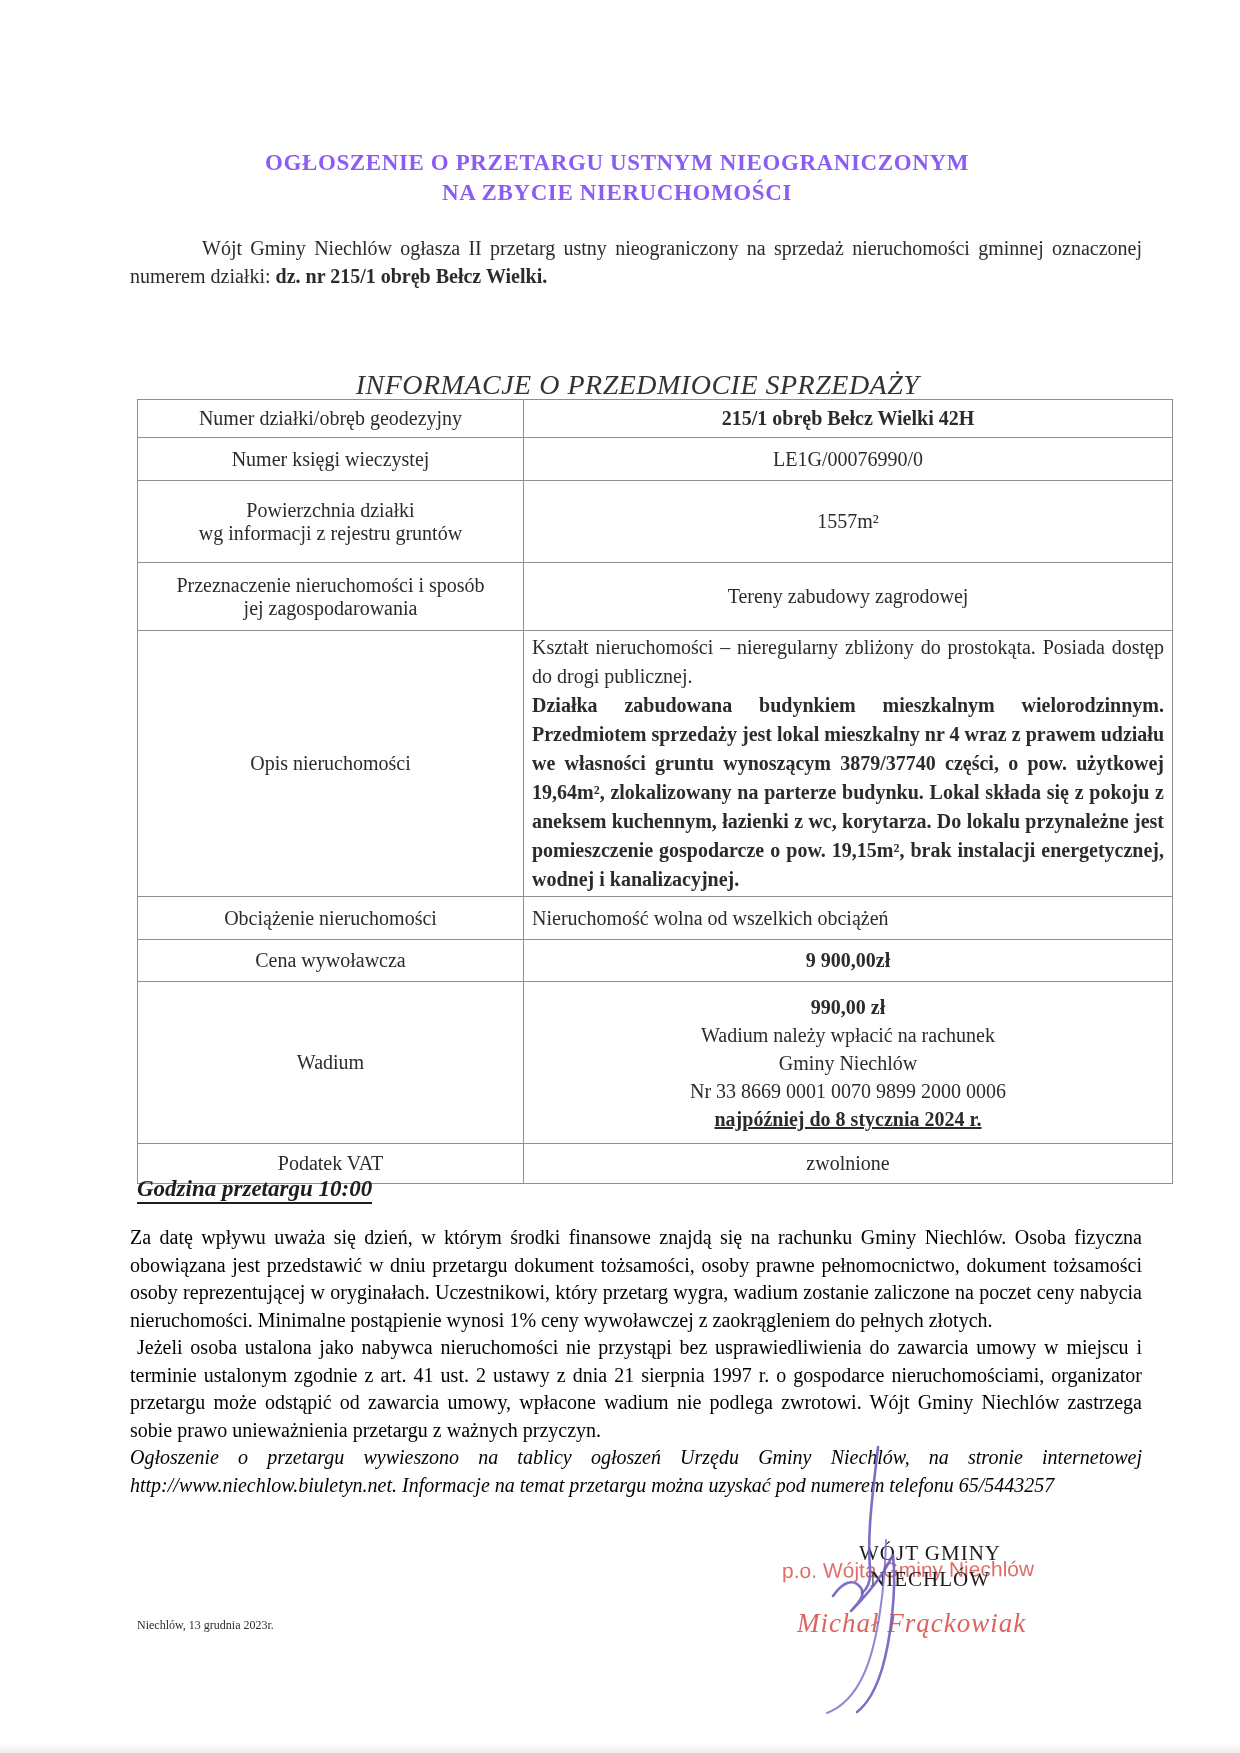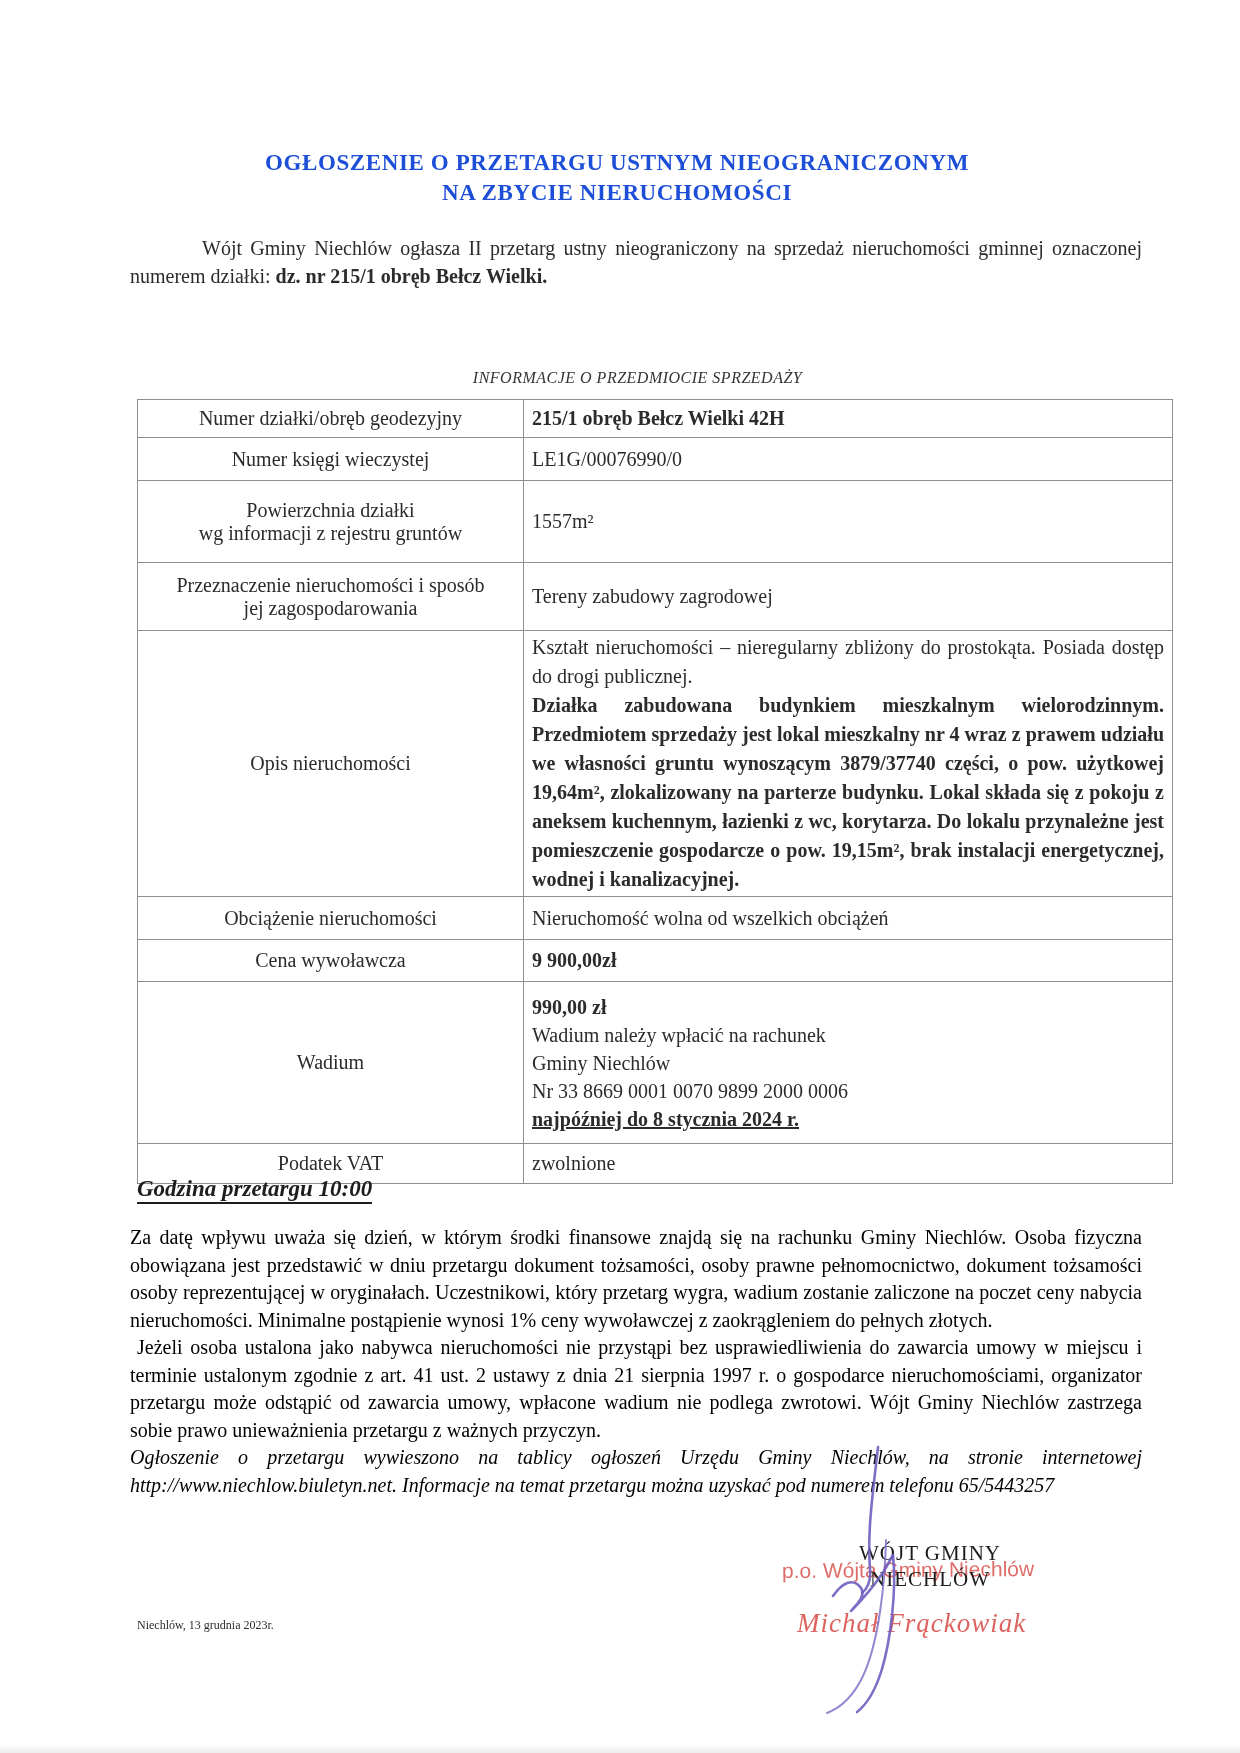--- a/index.html
+++ b/index.html
@@ -7,45 +7,45 @@
     position:relative;
     width:1240px;height:1753px;
     background:#ffffff;
     font-family:"Liberation Serif","DejaVu Serif",serif;
     color:#262626;
     overflow:hidden;
   }
   .doc-title{
     position:absolute;left:110px;top:148px;width:1014px;
     text-align:center;font-weight:bold;font-size:23px;line-height:30px;
-    letter-spacing:0.6px;color:#1d4ed8;
+    letter-spacing:0.6px;color:#8b5cf6;
   }
   .intro{
     position:absolute;left:130px;top:234px;width:1012px;
     font-size:20px;line-height:28px;text-align:justify;color:#2b2b2b;
   }
   .intro p{margin:0;}
   .intro .indent{text-indent:72px;}
   .table-caption{
     position:absolute;left:137px;top:369px;width:1001px;
-    text-align:center;font-style:italic;font-size:16px;color:#333;
+    text-align:center;font-style:italic;font-size:28px;color:#333;
     letter-spacing:0.5px;
   }
   .info-table{
     position:absolute;left:137px;top:399px;width:1001px;
     border-collapse:collapse;table-layout:fixed;
     font-size:20px;color:#2b2b2b;
   }
   .info-table td{
     border:1px solid #8f8f8f;
     vertical-align:middle;
     padding:2px 8px;
   }
   .col-label{width:369px;text-align:center;}
-  .col-value{width:632px;text-align:left;}
+  .col-value{width:632px;text-align:center;}
   .val-bold{font-weight:bold;}
   .cell-desc{
     text-align:justify;vertical-align:top;line-height:29px;padding:6px 12px 4px 12px;
   }
   .cell-desc p{margin:0;text-align:justify;}
   .cell-left{text-align:left;padding-left:12px;}
   .wadium-line{display:block;line-height:28px;}
   .u-bold{font-weight:bold;text-decoration:underline;}
   .auction-time{
     position:absolute;left:137px;top:1176px;

